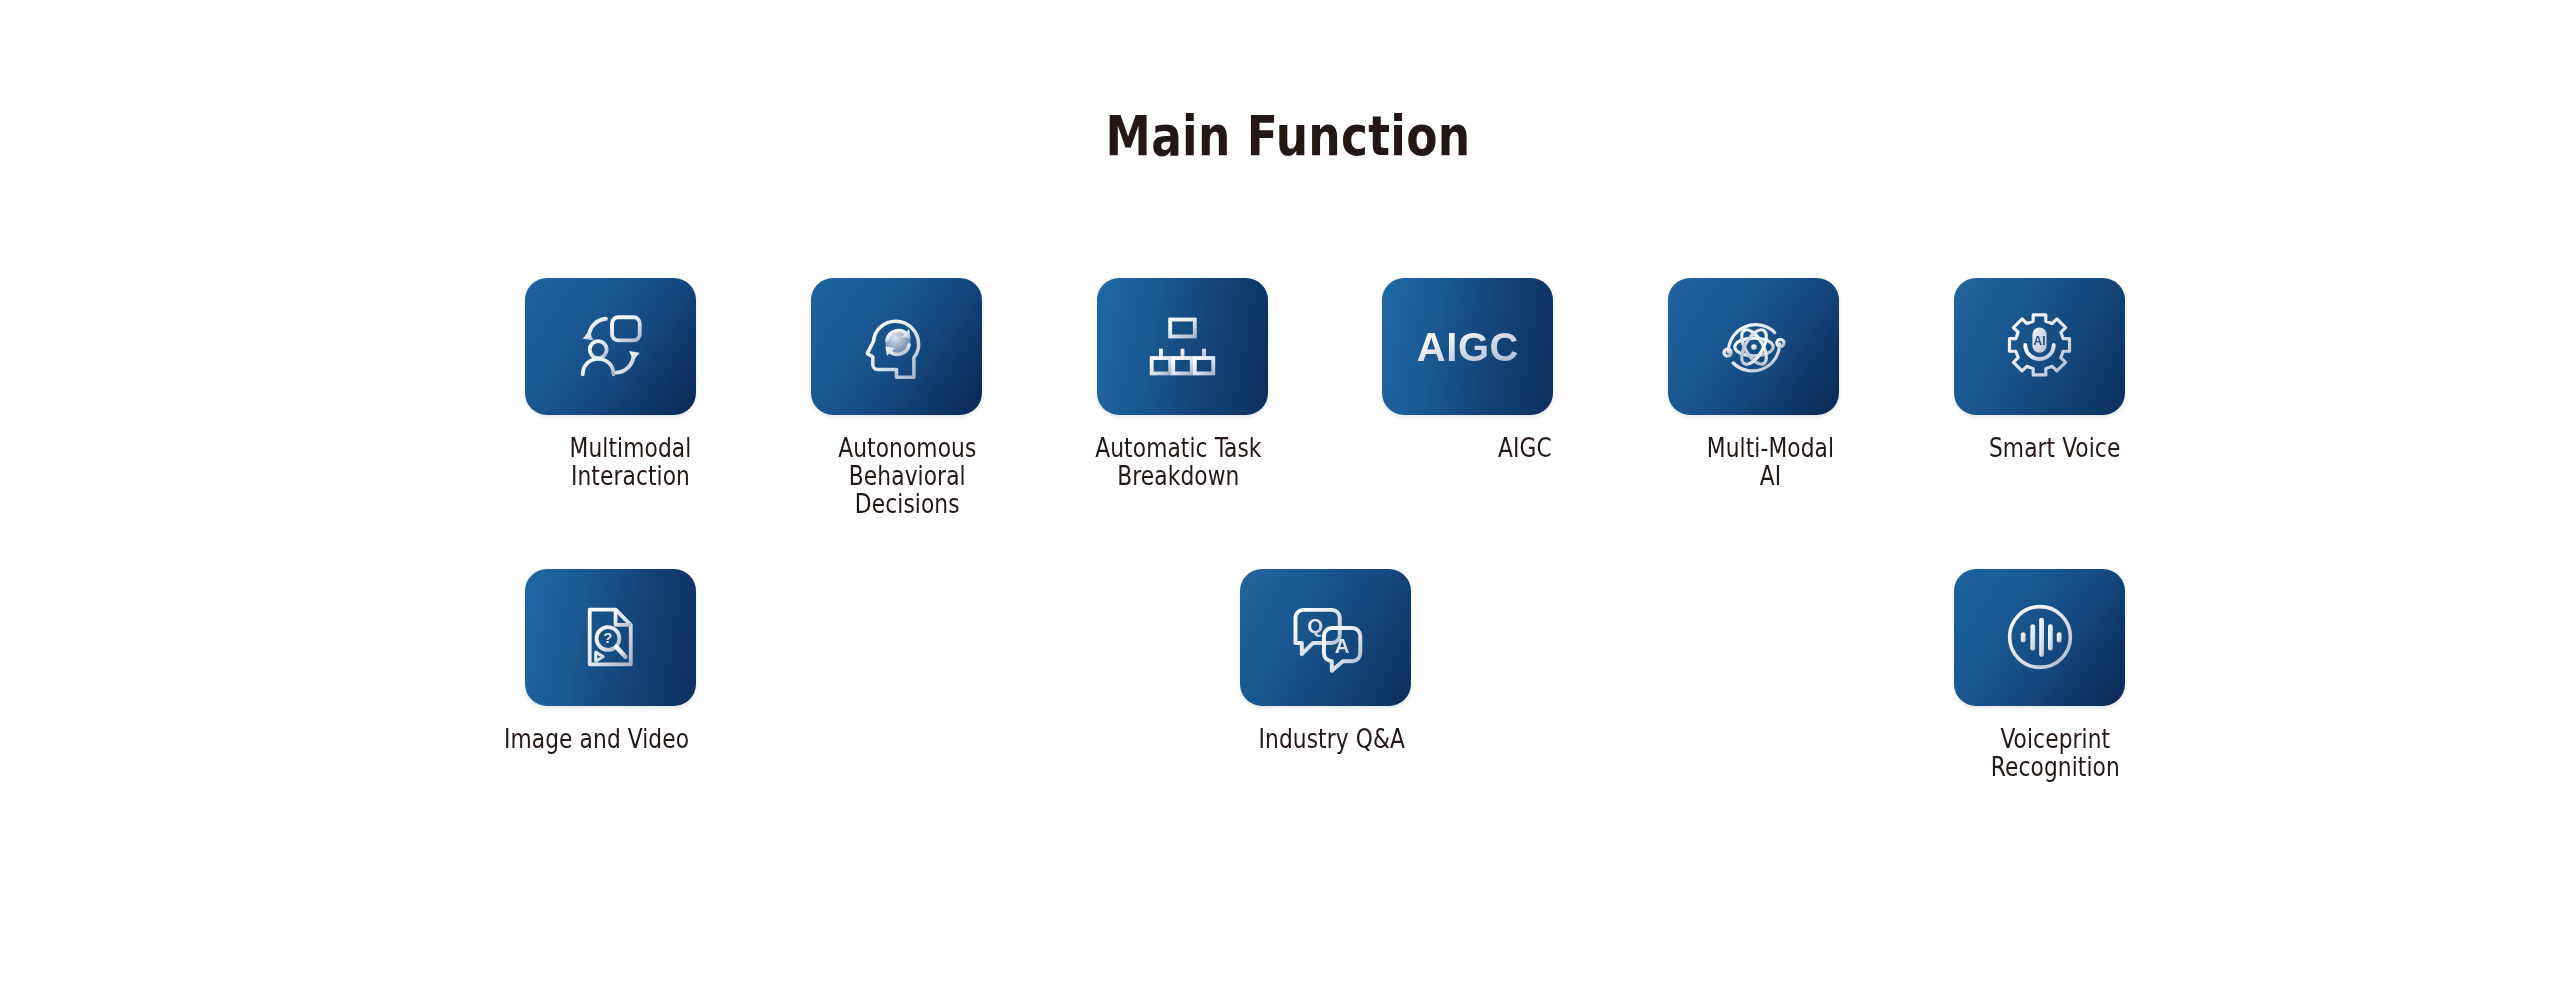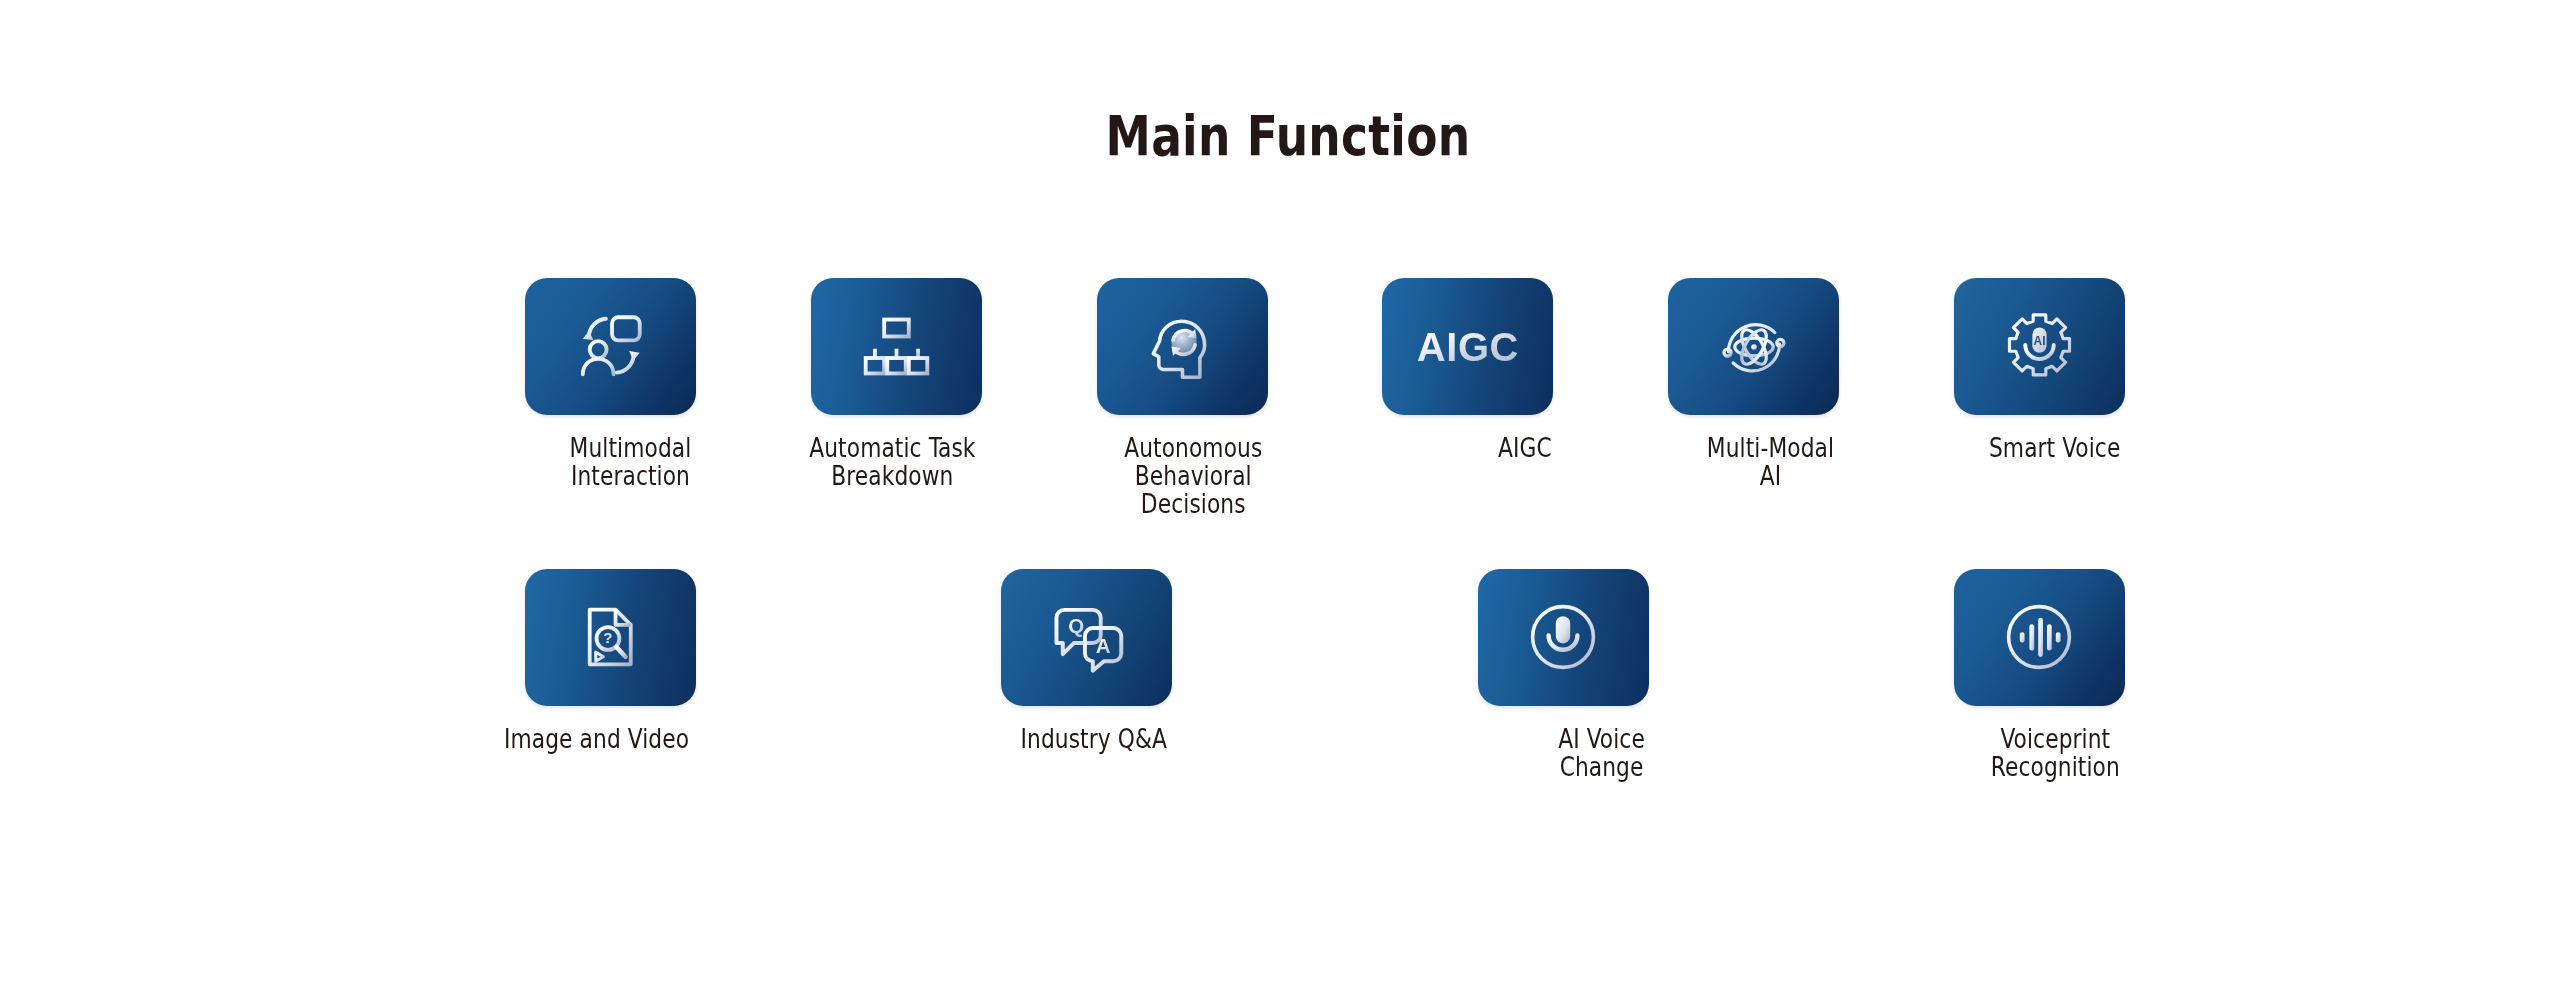--- a/index.html
+++ b/index.html
@@ -143,20 +143,49 @@
               <path d="M58 84a24 24 0 0 0 22-22" stroke="url(#g1)" stroke-width="5" stroke-linecap="round"></path>
               <path d="M80 68l8-10-14-2z" fill="url(#g1)"></path>
             </svg>
           </span>
         </div>
         <div class="caption">Multimodal
 Interaction</div>
       </div>
 
       <div class="cell">
+        <div class="tile">
+          <span>
+            <svg width="79" height="79" viewBox="0 0 100 100" fill="none">
+              <defs>
+                <linearGradient id="g3" x1="0" y1="0" x2="1" y2="1">
+                  <stop offset="0%" stop-color="#ffffff"></stop>
+                  <stop offset="55%" stop-color="#dbe2ee"></stop>
+                  <stop offset="100%" stop-color="#a3afc7"></stop>
+                </linearGradient>
+                <radialGradient id="g3b" cx="40%" cy="30%" r="80%">
+                  <stop offset="0%" stop-color="#e9eef6" stop-opacity="0.95"></stop>
+                  <stop offset="100%" stop-color="#8fa0bd" stop-opacity="0.55"></stop>
+                </radialGradient>
+              </defs>
+              <path d="M78 48c0-17-13-30-29-30C34 18 22 29 21 43l-8 16 7 4v10a6 6 0 0 0 6 6h24v10h22V64c4-5 6-10 6-16z" stroke="url(#g3)" stroke-width="4.5" stroke-linejoin="round"></path>
+              <circle cx="52" cy="45" r="16" fill="url(#g3b)"></circle>
+              <path d="M38 42a15 15 0 0 1 26-7" stroke="url(#g3)" stroke-width="4.5" stroke-linecap="round"></path>
+              <path d="M66 28l2 12-12-2z" fill="url(#g3)"></path>
+              <path d="M66 48a15 15 0 0 1-26 7" stroke="url(#g3)" stroke-width="4.5" stroke-linecap="round"></path>
+              <path d="M38 62l-2-12 12 2z" fill="url(#g3)"></path>
+            </svg>
+          </span>
+        </div>
+        <div class="caption">Autonomous
+Behavioral
+Decisions</div>
+      </div>
+
+      <div class="cell">
         <div class="tile grad-b">
           <span>
             <svg width="77" height="77" viewBox="0 0 100 100" fill="none">
               <defs>
                 <linearGradient id="g2" x1="0" y1="0" x2="1" y2="1">
                   <stop offset="0%" stop-color="#ffffff"></stop>
                   <stop offset="55%" stop-color="#dde4ef"></stop>
                   <stop offset="100%" stop-color="#a7b3ca"></stop>
                 </linearGradient>
               </defs>
@@ -165,49 +194,20 @@
               <path d="M22 53h56" stroke="url(#g2)" stroke-width="5"></path>
               <path d="M22 53v12M50 53v12M78 53v12" stroke="url(#g2)" stroke-width="5"></path>
               <rect x="10" y="65" width="24" height="20" stroke="url(#g2)" stroke-width="5"></rect>
               <rect x="38" y="65" width="24" height="20" stroke="url(#g2)" stroke-width="5"></rect>
               <rect x="66" y="65" width="24" height="20" stroke="url(#g2)" stroke-width="5"></rect>
             </svg>
           </span>
         </div>
         <div class="caption">Automatic Task
 Breakdown</div>
-      </div>
-
-      <div class="cell">
-        <div class="tile">
-          <span>
-            <svg width="79" height="79" viewBox="0 0 100 100" fill="none">
-              <defs>
-                <linearGradient id="g3" x1="0" y1="0" x2="1" y2="1">
-                  <stop offset="0%" stop-color="#ffffff"></stop>
-                  <stop offset="55%" stop-color="#dbe2ee"></stop>
-                  <stop offset="100%" stop-color="#a3afc7"></stop>
-                </linearGradient>
-                <radialGradient id="g3b" cx="40%" cy="30%" r="80%">
-                  <stop offset="0%" stop-color="#e9eef6" stop-opacity="0.95"></stop>
-                  <stop offset="100%" stop-color="#8fa0bd" stop-opacity="0.55"></stop>
-                </radialGradient>
-              </defs>
-              <path d="M78 48c0-17-13-30-29-30C34 18 22 29 21 43l-8 16 7 4v10a6 6 0 0 0 6 6h24v10h22V64c4-5 6-10 6-16z" stroke="url(#g3)" stroke-width="4.5" stroke-linejoin="round"></path>
-              <circle cx="52" cy="45" r="16" fill="url(#g3b)"></circle>
-              <path d="M38 42a15 15 0 0 1 26-7" stroke="url(#g3)" stroke-width="4.5" stroke-linecap="round"></path>
-              <path d="M66 28l2 12-12-2z" fill="url(#g3)"></path>
-              <path d="M66 48a15 15 0 0 1-26 7" stroke="url(#g3)" stroke-width="4.5" stroke-linecap="round"></path>
-              <path d="M38 62l-2-12 12 2z" fill="url(#g3)"></path>
-            </svg>
-          </span>
-        </div>
-        <div class="caption">Autonomous
-Behavioral
-Decisions</div>
       </div>
 
       <div class="cell">
         <div class="tile grad-b">
           <span class="aigc-text">AIGC</span>
         </div>
         <div class="caption">AIGC</div>
       </div>
 
       <div class="cell">
@@ -305,41 +305,20 @@
               <text x="37" y="44" text-anchor="middle" font-family="Liberation Sans, sans-serif" font-size="26" font-weight="bold" fill="url(#g8)">Q</text>
               <path d="M48 48a10 10 0 0 1 10-10h26a10 10 0 0 1 10 10v22a10 10 0 0 1-10 10H72l-14 12V80H58a10 10 0 0 1-10-10z" stroke="url(#g8)" stroke-width="5" stroke-linejoin="round" fill="none"></path>
               <text x="71" y="70" text-anchor="middle" font-family="Liberation Sans, sans-serif" font-size="26" font-weight="bold" fill="url(#g8)">A</text>
             </svg>
           </span>
         </div>
         <div class="caption">Industry Q&amp;A</div>
       </div>
 
 
-      <div class="cell">
-        <div class="tile grad-b">
-          <span>
-            <svg width="80" height="80" viewBox="0 0 100 100" fill="none">
-              <defs>
-                <linearGradient id="g10" x1="0" y1="0" x2="1" y2="1">
-                  <stop offset="0%" stop-color="#ffffff"></stop>
-                  <stop offset="58%" stop-color="#dbe2ee"></stop>
-                  <stop offset="100%" stop-color="#a7b3ca"></stop>
-                </linearGradient>
-              </defs>
-              <circle cx="50" cy="50" r="38" stroke="url(#g10)" stroke-width="4.5"></circle>
-              <rect x="41" y="24" width="18" height="34" rx="9" fill="url(#g10)"></rect>
-              <path d="M32 48a18 18 0 0 0 36 0" stroke="url(#g10)" stroke-width="5.5" stroke-linecap="round"></path>
-              <path d="M50 66v12" stroke="url(#g10)" stroke-width="5.5" stroke-linecap="round"></path>
-            </svg>
-          </span>
-        </div>
-        <div class="caption">AI Voice
-Change</div>
-      </div>
 
       <div class="cell">
         <div class="tile">
           <span>
             <svg width="80" height="80" viewBox="0 0 100 100" fill="none">
               <defs>
                 <linearGradient id="g11" x1="0" y1="0" x2="1" y2="1">
                   <stop offset="0%" stop-color="#ffffff"></stop>
                   <stop offset="58%" stop-color="#dbe2ee"></stop>
                   <stop offset="100%" stop-color="#a7b3ca"></stop>

